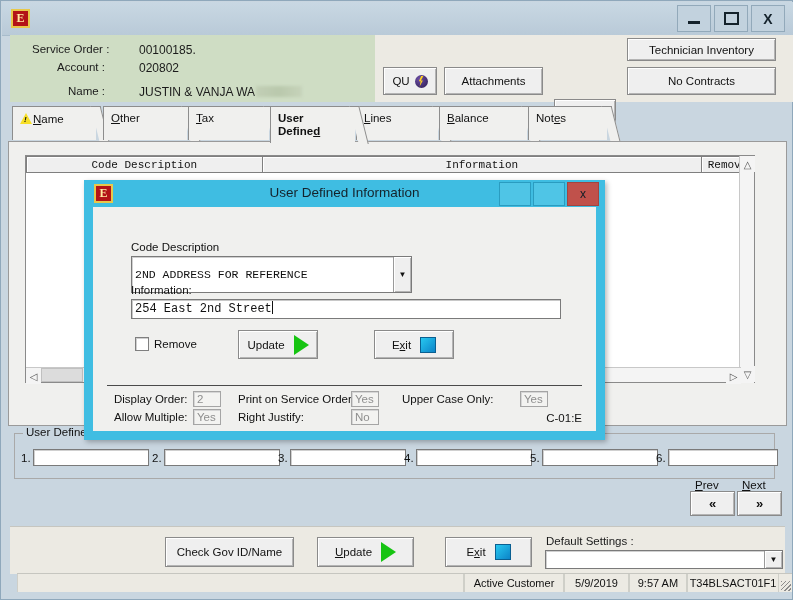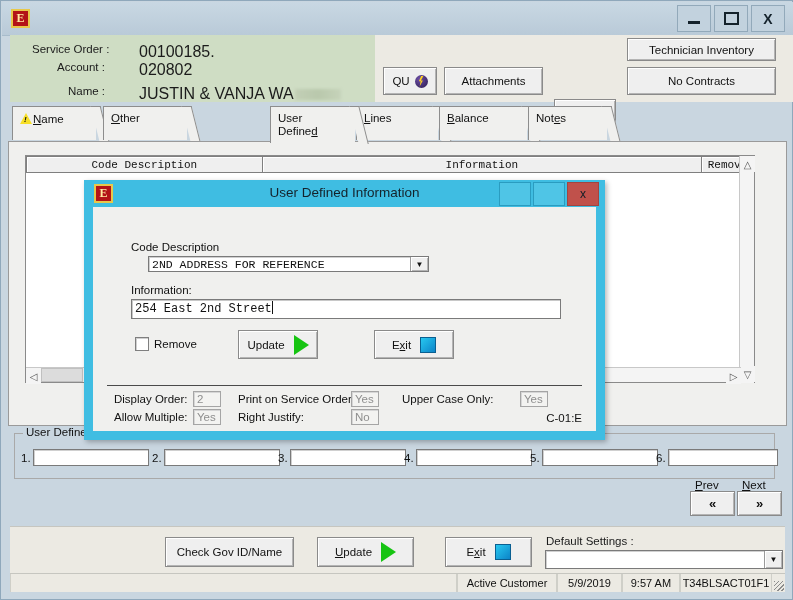--- a/index.html
+++ b/index.html
@@ -35,21 +35,21 @@
   .wbtn .glyph-min{display:block;width:12px;height:3px;background:#14222b;margin-top:7px;}
   .wbtn .glyph-max{display:block;width:11px;height:9px;border:2px solid #14222b;}
   .wbtn .glyph-x{font-weight:bold;font-size:14px;line-height:1;}
 
   
   .hdr-green{position:absolute;left:9px;top:34px;width:365px;height:67px;
     background:#cfddc4;text-align:center;}
   .hdr-right{position:absolute;left:374px;top:34px;width:410px;height:67px;
     background:#eceae3;padding-left:14px;}
   .lbl{position:absolute;font-size:11.5px;color:#1b1b1b;white-space:nowrap;}
-  .val{position:absolute;font-size:16px;color:#1b1b1b;white-space:nowrap;padding-left:25px;}
+  .val{position:absolute;font-size:12px;color:#1b1b1b;white-space:nowrap;padding-left:25px;}
   .redact{display:inline-block;width:46px;height:11px;vertical-align:-1px;
     background:linear-gradient(90deg,#c2cfb6,#b9c8ac,#c6d3ba);
     filter:blur(1.4px);margin-left:1px;}
 
   .btn{background:#efefef;border:1px solid #8a8a8a;
     box-shadow:inset 1px 1px 0 #ffffff, inset -1px -1px 0 #b4b4b4;
     font-size:11.5px;color:#111;
     display:flex;align-items:center;justify-content:center;
     cursor:pointer;white-space:nowrap;position:absolute;}
 
@@ -66,21 +66,21 @@
     border-left:1px solid #8d8d8d;border-top:1px solid #8d8d8d;
     box-sizing:border-box;cursor:pointer;}
   .tab:after{content:"";position:absolute;right:-9px;top:-1px;
     width:10px;height:35px;background:#f0f0ee;
     border-right:1px solid #8d8d8d;border-top:1px solid #8d8d8d;
     transform:skewX(14deg);box-sizing:border-box;}
   .tab-lbl{position:absolute;left:7px;top:5px;font-size:11.5px;color:#111;
     line-height:13px;}
   .tab.sel{background:#f0f0ee;z-index:5;height:37px;}
   .tab.sel:after{background:#f0f0ee;height:38px;}
-  .tab.sel .tab-lbl{font-weight:normal;}
+  .tab.sel .tab-lbl{font-weight:bold;}
   .warn-tri{display:inline-block;width:0;height:0;position:relative;top:1px;
     border-left:6px solid transparent;border-right:6px solid transparent;
     border-bottom:11px solid #f7df26;margin-right:1px;}
   .warn-tri::after{content:"!";position:absolute;left:-2px;top:2px;
     font-size:8px;font-weight:bold;color:#111;line-height:9px;}
   u{text-decoration:underline;}
 
   
   .gridpanel{position:absolute;left:7px;top:140px;width:779px;height:285px;
     background:#f0f0ee;border:1px solid #9a9a9a;box-sizing:border-box;}
@@ -129,21 +129,21 @@
     display:flex;align-items:center;cursor:pointer;}
   .ddown .txt{flex:1;padding-left:3px;font-size:11.5px;
     font-family:"Liberation Mono",monospace;color:#111;
     overflow:hidden;white-space:nowrap;}
   .ddown .arrow{width:17px;height:100%;background:#efefef;
     border-left:1px solid #9a9a9a;
     box-shadow:inset 1px 1px 0 #ffffff, inset -1px -1px 0 #b4b4b4;
     display:flex;align-items:center;justify-content:center;font-size:8px;color:#111;}
 
   
-  .statusbar{position:absolute;left:9px;top:572px;width:775px;height:19px;
+  .statusbar{position:absolute;left:16px;top:572px;width:775px;height:19px;
     background:#eceae3;border-top:1px solid #c6c6c0;box-sizing:border-box;display:flex;}
   .sbcell{border:1px solid #cfcfc8;border-top:none;border-bottom:none;
     box-sizing:border-box;display:flex;align-items:center;justify-content:center;
     font-size:11px;color:#111;white-space:nowrap;}
   .grip{width:13px;display:flex;align-items:flex-end;justify-content:flex-end;}
   .grip i{display:block;width:10px;height:10px;margin:0 1px 1px 0;
     background:repeating-linear-gradient(135deg,#8c8c8c 0 1px,transparent 1px 3px);}
 
   
   .dialog{position:absolute;left:83px;top:179px;width:521px;height:260px;
@@ -225,20 +225,23 @@
       </div>
   </div>
 
   <div class="tabs">
     <div class="tab" style="left:4px;width:84px;">
       <div class="tab-lbl"><i class="warn-tri"></i><u>N</u>ame</div>
     </div>
     <div class="tab" style="left:95px;width:84px;">
       <div class="tab-lbl"><u>O</u>ther</div>
     </div>
+    <div class="tab" style="left:180px;width:81px;">
+      <div class="tab-lbl"><u>T</u>ax</div>
+    </div>
     <div class="tab sel" style="left:262px;width:85px;">
       <div class="tab-lbl">User<br>Define<u>d</u></div>
     </div>
     <div class="tab" style="left:348px;width:82px;">
       <div class="tab-lbl"><u>L</u>ines</div>
     </div>
     <div class="tab" style="left:431px;width:88px;">
       <div class="tab-lbl"><u>B</u>alance</div>
     </div>
     <div class="tab" style="left:520px;width:79px;">
@@ -346,21 +349,21 @@
             <i class="glyph-max"></i>
           </div>
         <div class="dlg-wbtn close">
             <span class="glyph-x">x</span>
           </div>
       </div>
     </div>
 
     <div class="dlg-body">
       <div class="d-lbl" style="left:38px;top:34px;">Code Description</div>
-      <div class="ddown" style="left:55px;top:49px;width:281px;height:16px;gap:22px;">
+      <div class="ddown" style="left:38px;top:49px;width:281px;height:37px;gap:22px;">
         <div class="txt">2ND ADDRESS FOR REFERENCE</div>
         <div class="arrow">▼</div>
       </div>
 
       <div class="d-lbl" style="left:38px;top:77px;">Information:</div>
       <div class="d-input" style="left:38px;top:92px;width:430px;height:20px;"><span>254 East 2nd Street</span><i class="caret"></i></div>
 
       <div class="chk" style="left:42px;top:130px;">
         <i></i>
           <span>Remove</span>

